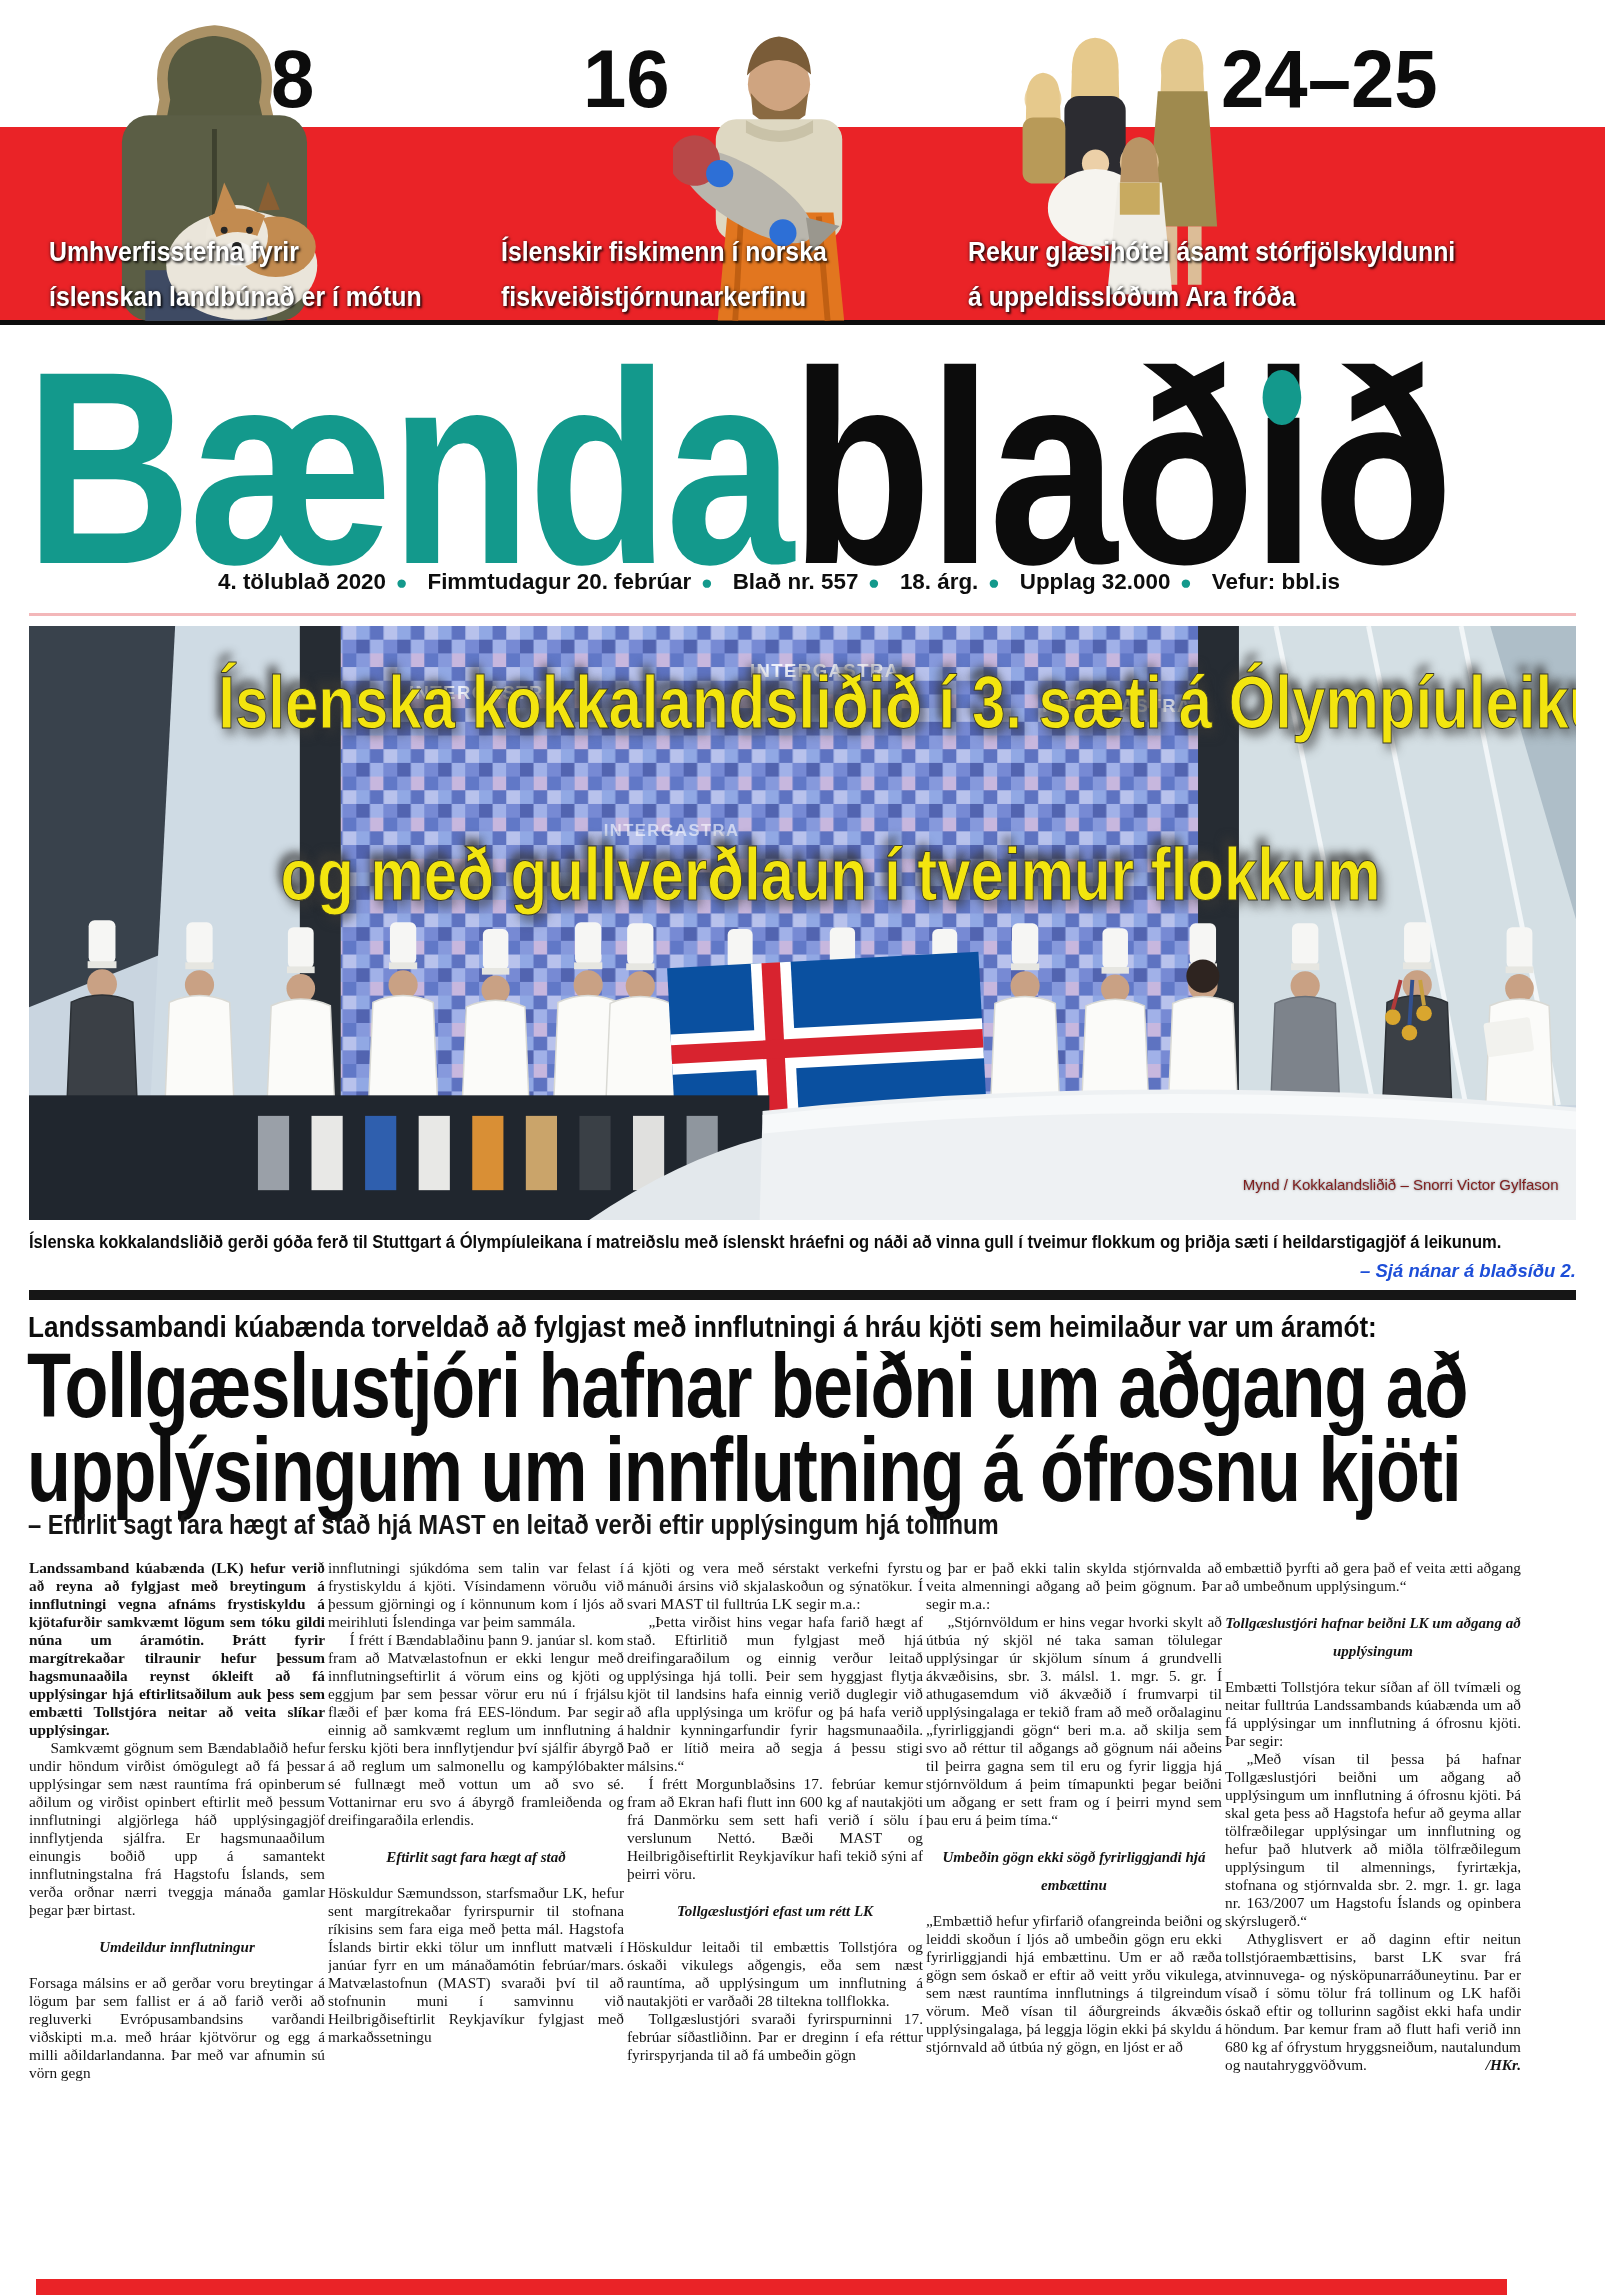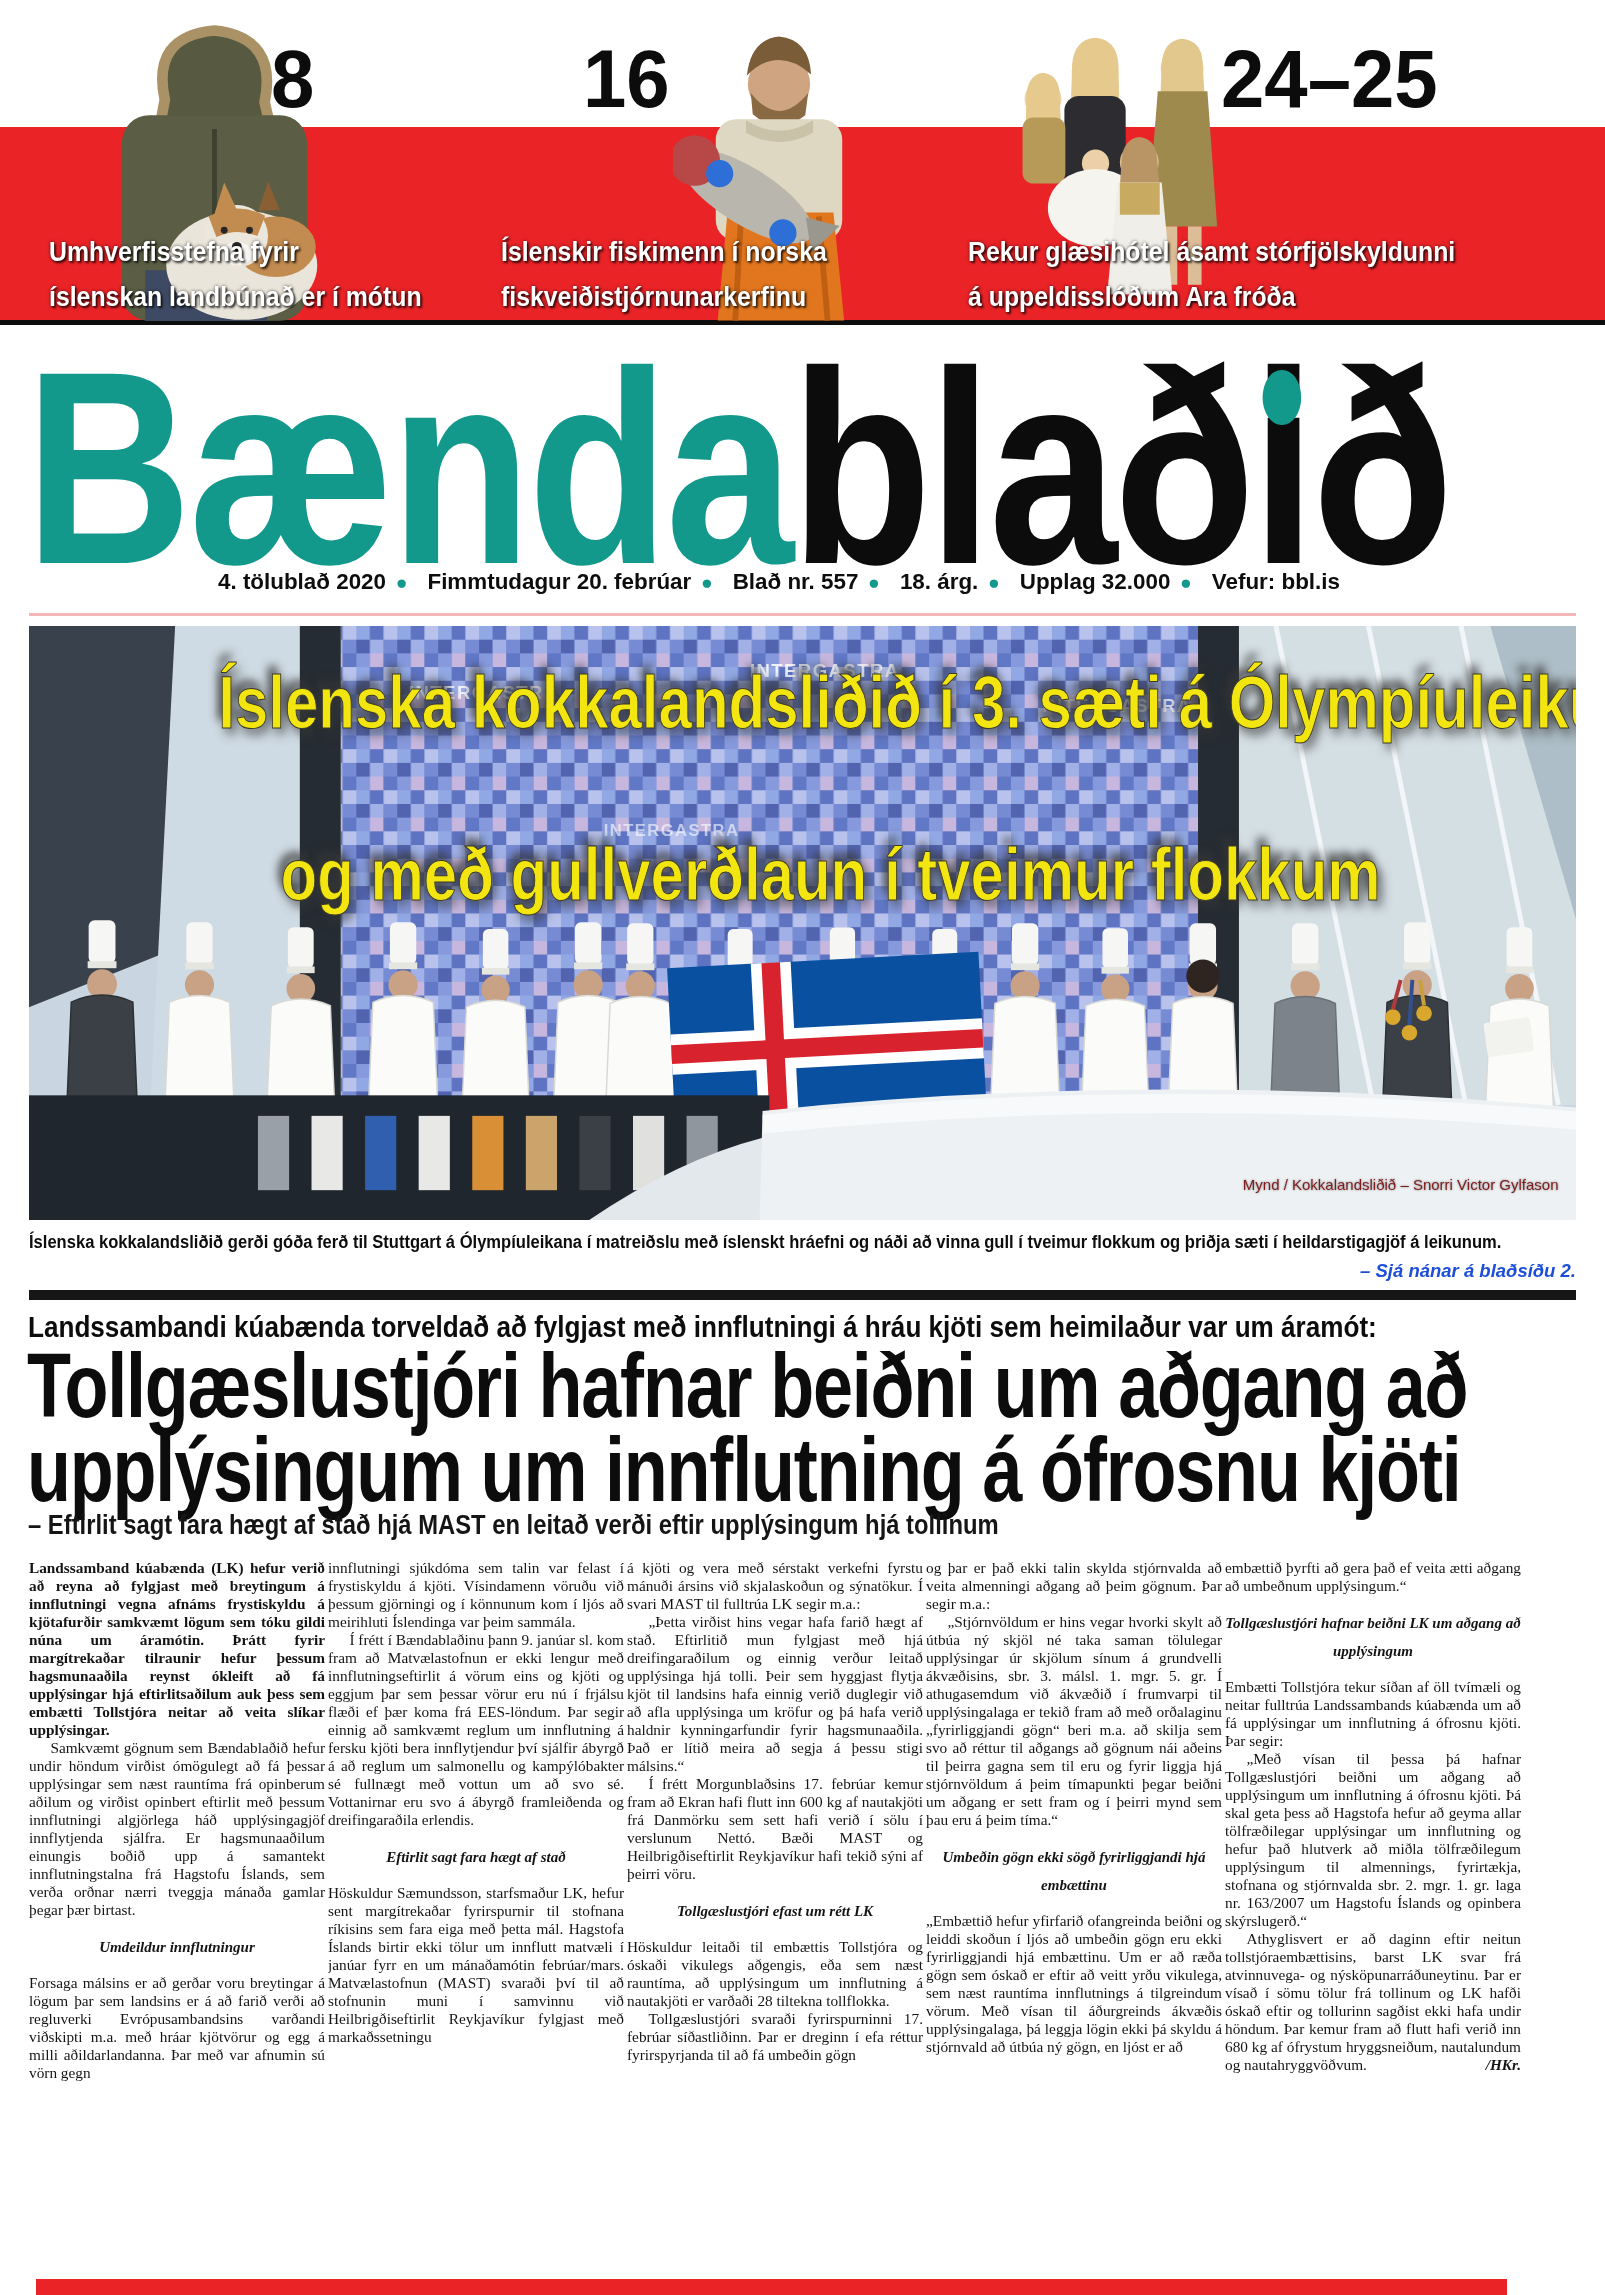--- a/index.html
+++ b/index.html
@@ -366,21 +366,21 @@
 
   <section class="abs body-cols">
     <div class="col">
 
         <div class="blk t-lead"><span>Landssamband kúabænda (LK) hefur verið að reyna að fylgjast með breytingum á innflutningi vegna afnáms frystiskyldu á kjötafurðir samkvæmt lögum sem tóku gildi núna um áramótin. Þrátt fyrir margítrekaðar tilraunir hefur þessum hagsmunaaðila reynst ókleift að fá upplýsingar hjá eftirlitsaðilum auk þess sem embætti Tollstjóra neitar að veita slíkar upplýsingar.</span><span class="byl"></span></div>
 
         <div class="blk t-pi"><span>Samkvæmt gögnum sem Bændablaðið hefur undir höndum virðist ómögulegt að fá þessar upplýsingar sem næst rauntíma frá opinberum aðilum og virðist opinbert eftirlit með þessum innflutningi algjörlega háð upplýsingagjöf innflytjenda sjálfra. Er hagsmunaaðilum einungis boðið upp á samantekt innflutningstalna frá Hagstofu Íslands, sem verða orðnar nærri tveggja mánaða gamlar þegar þær birtast.</span><span class="byl"></span></div>
 
         <div class="blk t-h"><span>Umdeildur innflutningur</span><span class="byl"></span></div>
 
-        <div class="blk t-p"><span>Forsaga málsins er að gerðar voru breytingar á lögum þar sem landsins er á að farið verði að regluverki Evrópusambandsins varðandi viðskipti m.a. með hráar kjötvörur og egg á milli aðildarlandanna. Þar með var afnumin sú vörn gegn</span><span class="byl"></span></div>
+        <div class="blk t-p"><span>Forsaga málsins er að gerðar voru breytingar á lögum þar sem fallist er á að farið verði að regluverki Evrópusambandsins varðandi viðskipti m.a. með hráar kjötvörur og egg á milli aðildarlandanna. Þar með var afnumin sú vörn gegn</span><span class="byl"></span></div>
 
     </div>
     <div class="col">
 
         <div class="blk t-p"><span>innflutningi sjúkdóma sem talin var felast í frystiskyldu á kjöti. Vísindamenn vöruðu við þessum gjörningi og í könnunum kom í ljós að meirihluti Íslendinga var þeim sammála.</span><span class="byl"></span></div>
 
         <div class="blk t-pi"><span>Í frétt í Bændablaðinu þann 9. janúar sl. kom fram að Matvælastofnun er ekki lengur með innflutningseftirlit á vörum eins og kjöti og eggjum þar sem þessar vörur eru nú í frjálsu flæði ef þær koma frá EES-löndum. Þar segir einnig að samkvæmt reglum um innflutning á fersku kjöti bera innflytjendur því sjálfir ábyrgð á að reglum um salmonellu og kampýlóbakter sé fullnægt með vottun um að svo sé. Vottanirnar eru svo á ábyrgð framleiðenda og dreifingaraðila erlendis.</span><span class="byl"></span></div>
 
         <div class="blk t-h"><span>Eftirlit sagt fara hægt af stað</span><span class="byl"></span></div>
 

